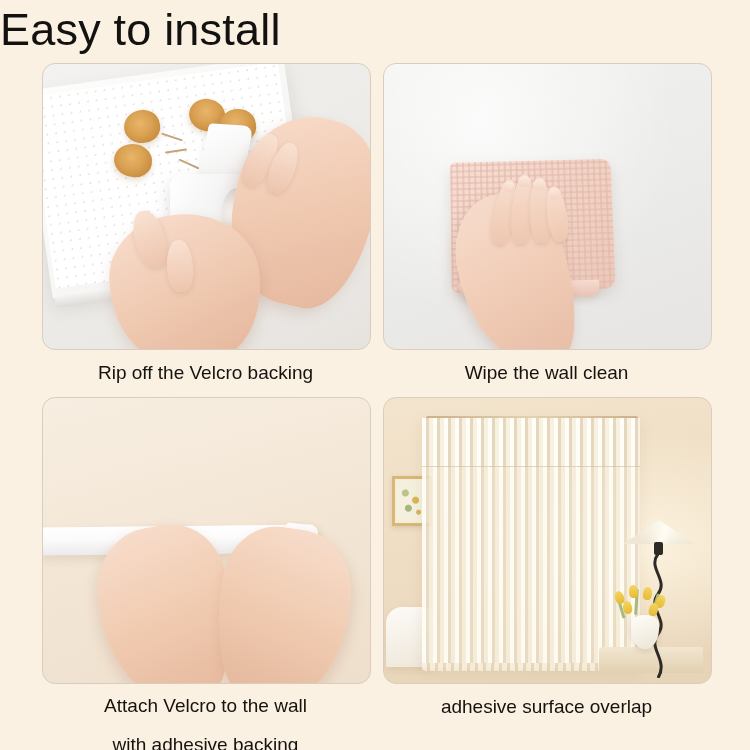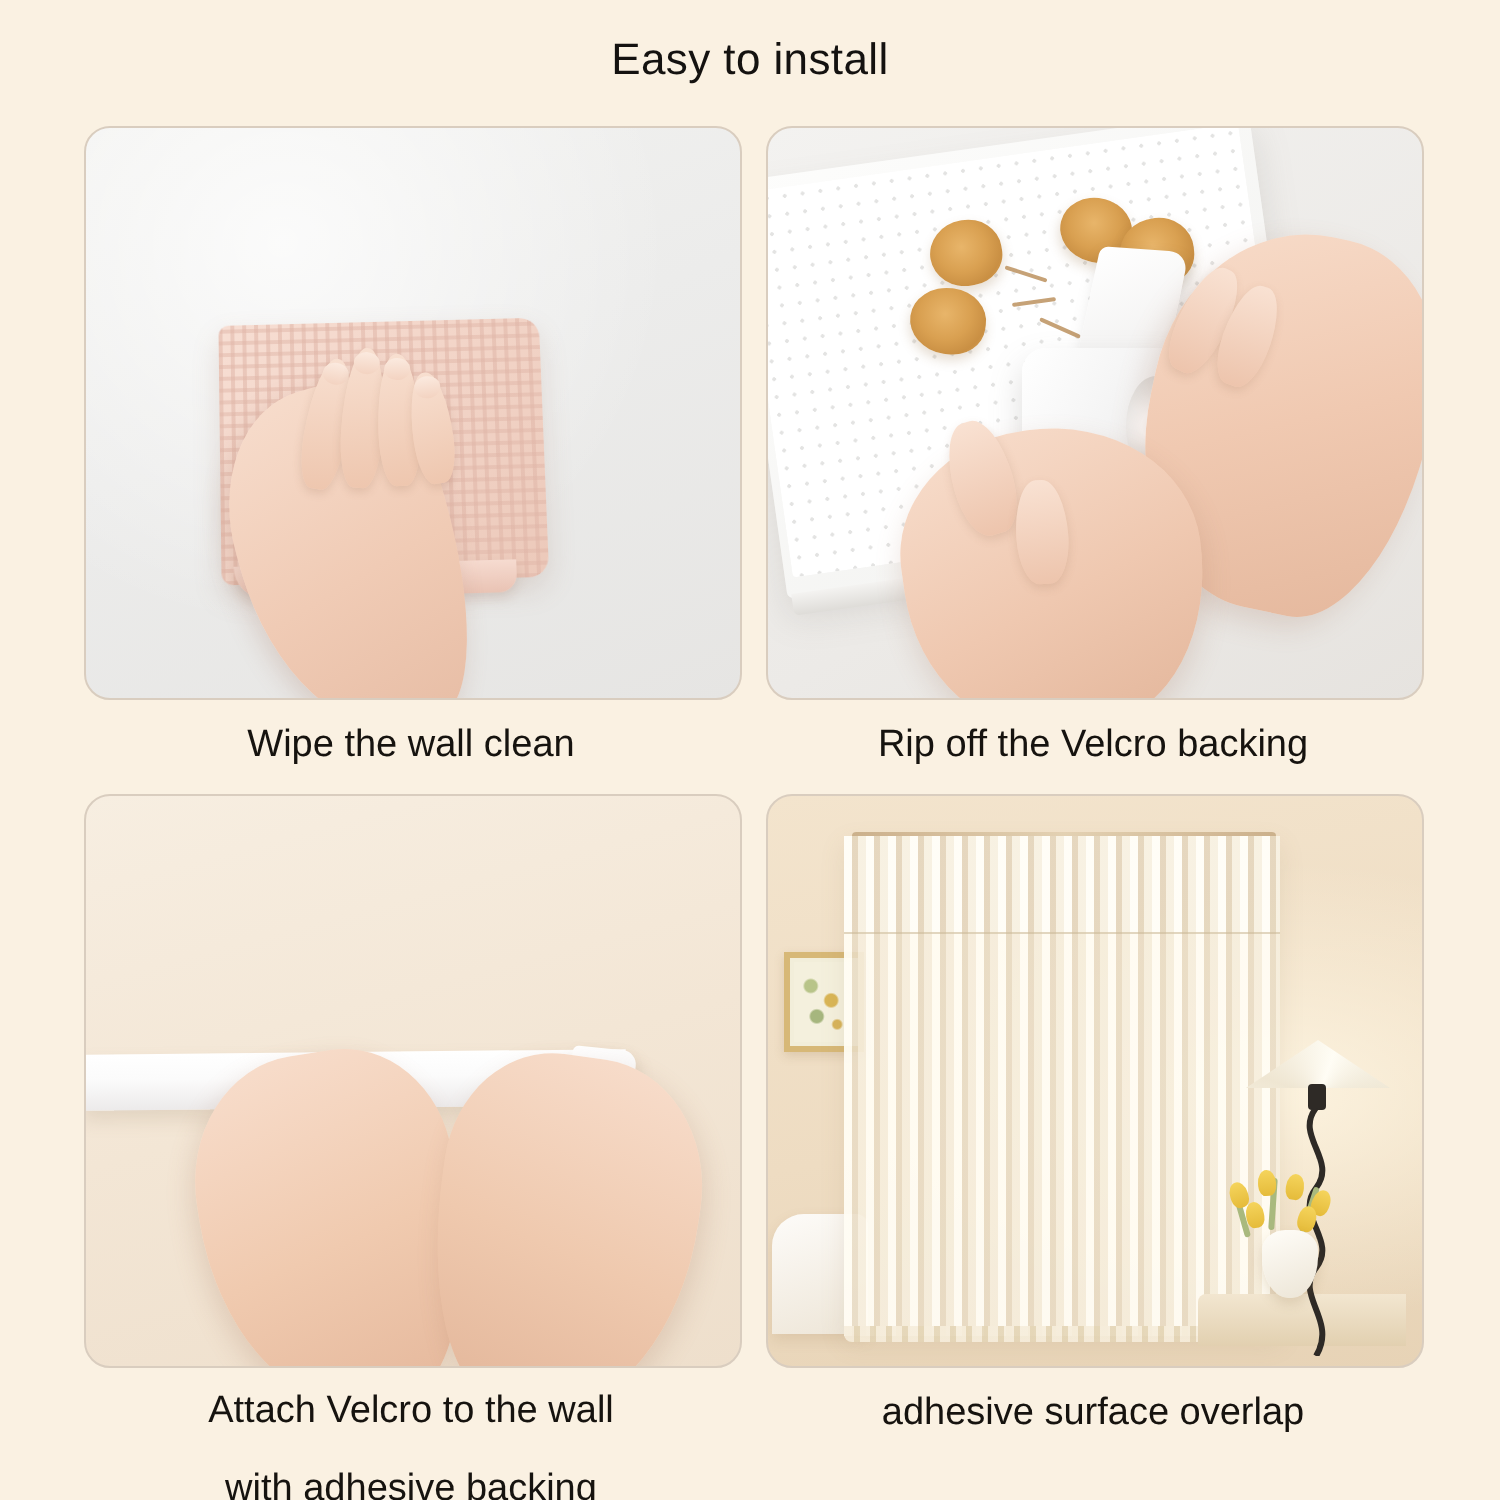--- a/index.html
+++ b/index.html
@@ -7,21 +7,21 @@
     width:750px;height:750px;overflow:hidden;
     background:#faf1e2;
     font-family:"Liberation Sans","DejaVu Sans",sans-serif;
     color:#1a1713;
   }
   .page{position:relative;width:750px;height:750px;}
 
   
   .title{
     position:absolute;left:0;top:9px;width:750px;
-    text-align:center;font-size:22px;line-height:42px;
+    font-size:45px;line-height:42px;
     font-weight:400;letter-spacing:.2px;color:#141210;
   }
 
   
   .grid{position:absolute;left:42px;top:63px;width:668px;}
   .row{display:flex;gap:14px;}
   .cell{width:327px;}
 
   .photo{
     position:relative;width:327px;height:285px;
@@ -215,41 +215,20 @@
 </head>
 <body>
 
 <div class="page">
 
   <div class="title">Easy to install</div>
 
   <div class="grid">
 
     <div class="row">
-
-      <div class="cell">
-        <div class="photo p1">
-          <div class="wallshade"></div>
-          <div class="cloth"></div>
-          <div class="hand1"></div>
-          <div class="f f1">
-              <span class="nail" style="left:4px;top:2px"></span>
-            </div>
-          <div class="f f2">
-              <span class="nail" style="left:4px;top:2px"></span>
-            </div>
-          <div class="f f3">
-              <span class="nail" style="left:4px;top:2px"></span>
-            </div>
-          <div class="f f4">
-              <span class="nail" style="left:4px;top:2px"></span>
-            </div>
-        </div>
-        <div class="cap">Wipe the wall clean</div>
-      </div>
 
       <div class="cell">
         <div class="photo p2">
           <div class="book"></div>
           <div class="slice s1"></div>
           <div class="slice s2"></div>
           <div class="slice s3"></div>
           <div class="slice s4"></div>
           <div class="twig" style="left:118px;top:72px;transform:rotate(18deg)"></div>
           <div class="twig" style="left:122px;top:86px;transform:rotate(-8deg)"></div>
@@ -257,20 +236,41 @@
           <div class="strip"></div>
           <div class="roll"></div>
           <div class="handR"></div>
           <div class="fr" style="left:206px;top:68px;width:24px;height:56px;transform:rotate(26deg)"></div>
           <div class="fr" style="left:228px;top:78px;width:24px;height:52px;transform:rotate(20deg)"></div>
           <div class="handL"></div>
           <div class="fr" style="left:92px;top:146px;width:30px;height:58px;transform:rotate(-16deg)"></div>
           <div class="fr" style="left:124px;top:176px;width:26px;height:52px;transform:rotate(-4deg)"></div>
         </div>
         <div class="cap">Rip off the Velcro backing</div>
+      </div>
+
+      <div class="cell">
+        <div class="photo p1">
+          <div class="wallshade"></div>
+          <div class="cloth"></div>
+          <div class="hand1"></div>
+          <div class="f f1">
+              <span class="nail" style="left:4px;top:2px"></span>
+            </div>
+          <div class="f f2">
+              <span class="nail" style="left:4px;top:2px"></span>
+            </div>
+          <div class="f f3">
+              <span class="nail" style="left:4px;top:2px"></span>
+            </div>
+          <div class="f f4">
+              <span class="nail" style="left:4px;top:2px"></span>
+            </div>
+        </div>
+        <div class="cap">Wipe the wall clean</div>
       </div>
 
     </div>
 
     <div class="row" style="margin-top:8px">
 
       <div class="cell">
         <div class="photo p3">
           <div class="tape"></div>
           <div class="tapeend"></div>

